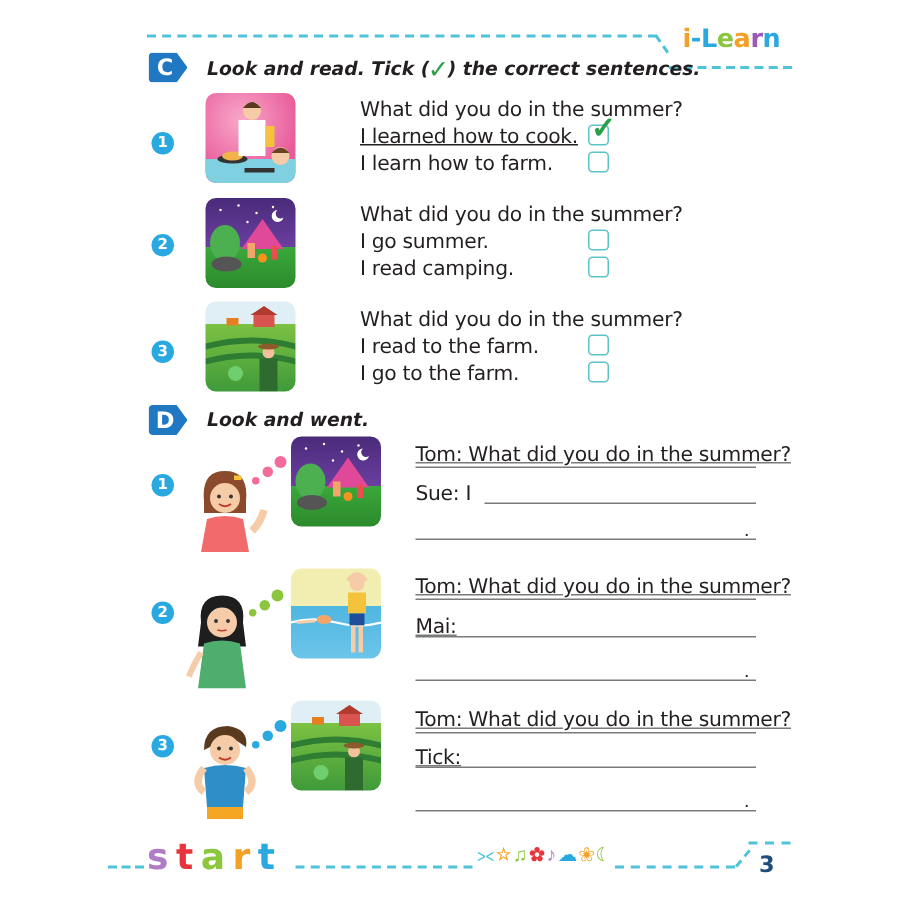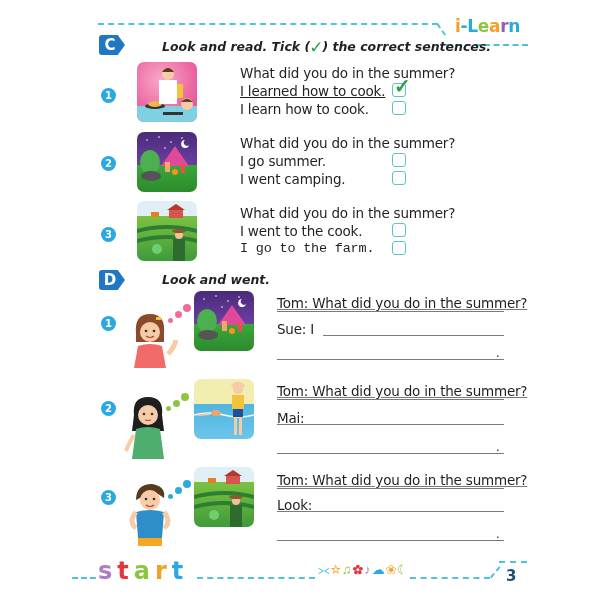--- a/index.html
+++ b/index.html
@@ -6,21 +6,21 @@
   body { width: 600px; height: 600px; position: relative; overflow: hidden; font-family: "Liberation Sans", sans-serif; color: #231f20; }
 
   
   .dash-h { position: absolute; height: 0; border-top: 2px dashed #4fc3d9; }
   .dash-diag { position: absolute; width: 14px; height: 0; border-top: 2px dashed #4fc3d9; transform-origin: left top; }
 
   .ilearn { position: absolute; left: 455px; top: 16px; font-size: 17px; font-weight: bold; letter-spacing: -0.3px; font-family: "DejaVu Sans", sans-serif; }
   .ilearn span { display: inline-block; }
 
   .section-badge { position: absolute; width: 26px; height: 20px; background: #1f78c1; color: #fff; font-weight: bold; font-size: 15px; font-family: "DejaVu Sans", sans-serif; line-height: 20px; text-align: center; padding-right: 4px; box-sizing: border-box; clip-path: polygon(0 0, 72% 0, 100% 50%, 72% 100%, 0 100%); border-radius: 3px 0 0 3px; }
-  .section-title { position: absolute; font-weight: bold; font-style: italic; font-size: 12.5px; font-family: "DejaVu Sans", sans-serif; color: #231f20; margin-left: 24px; }
+  .section-title { position: absolute; font-weight: bold; font-style: italic; font-size: 12.5px; font-family: "DejaVu Sans", sans-serif; color: #231f20; }
   .tick-inline { display: inline-block; color: #2aa048; font-size: 17px; font-style: normal; font-weight: bold; vertical-align: -2px; margin: 0 -1px; }
 
   .num-circle { position: absolute; width: 15px; height: 15px; border-radius: 50%; background: #29a9e0; color: #fff; font-weight: bold; font-size: 10px; line-height: 15px; text-align: center; font-family: "DejaVu Sans", sans-serif; }
 
   .pic { position: absolute; width: 60px; height: 60px; border-radius: 7px; overflow: hidden; }
 
   .q-text { position: absolute; font-size: 13.5px; line-height: 18px; color: #231f20; font-family: "DejaVu Sans", sans-serif; letter-spacing: -0.2px; }
   .checkbox { position: absolute; width: 14px; height: 14px; border: 1.5px solid #5cc4c8; border-radius: 3px; background: #fff; box-sizing: border-box; cursor: pointer; }
   .checkmark { position: absolute; left: 1px; top: -8px; color: #2aa048; font-size: 20px; font-weight: bold; line-height: 20px; }
 
@@ -64,21 +64,21 @@
     <circle cx="50" cy="42" r="6" fill="#f6cba7"></circle>
     <path d="M44 40 Q50 33 56 40" fill="#6b4226"></path>
     <rect x="26" y="50" width="20" height="3" fill="#333"></rect>
   </svg>
 </div>
 <div class="q-text" style="left:240px; top:64px;">What did you do in the summer?</div>
 <div class="q-text" style="left:240px; top:82px;text-decoration:underline;">I learned how to cook.</div>
 <div class="checkbox" style="left:392px; top:83px;">
   <span class="checkmark">✓</span>
 </div>
-<div class="q-text" style="left:240px; top:100px;">I learn how to cook.</div>
+<div class="q-text" style="left:240px; top:100px;">I learn how to farm.</div>
 <div class="checkbox" style="left:392px; top:101px;"></div>
 
 <div class="num-circle" style="left:101px; top:156px;">2</div>
 <div class="pic" style="left:137px; top:132px; background: linear-gradient(#4a2a7a 0%, #6b3fa0 55%, #3aa83a 55%, #2c8a2c 100%);">
   <svg width="60" height="60" viewBox="0 0 60 60">
     <circle cx="10" cy="8" r="0.8" fill="#fff"></circle>
       <circle cx="22" cy="5" r="0.8" fill="#fff"></circle>
       <circle cx="34" cy="10" r="0.8" fill="#fff"></circle>
       <circle cx="45" cy="6" r="0.8" fill="#fff"></circle>
       <circle cx="28" cy="16" r="0.8" fill="#fff"></circle>
@@ -87,41 +87,41 @@
     <path d="M24 34 L38 14 L52 34 Z" fill="#e0489a"></path>
     <ellipse cx="14" cy="44" rx="10" ry="5" fill="#555"></ellipse>
     <circle cx="38" cy="40" r="3" fill="#f7931e"></circle>
     <rect x="28" y="30" width="5" height="10" fill="#f2a66b"></rect>
     <rect x="44" y="32" width="4" height="9" fill="#e94f4f"></rect>
   </svg>
 </div>
 <div class="q-text" style="left:240px; top:134px;">What did you do in the summer?</div>
 <div class="q-text" style="left:240px; top:152px;">I go summer.</div>
 <div class="checkbox" style="left:392px; top:153px;"></div>
-<div class="q-text" style="left:240px; top:170px;">I went camping.</div>
+<div class="q-text" style="left:240px; top:170px;">I read camping.</div>
 <div class="checkbox" style="left:392px; top:171px;"></div>
 
 <div class="num-circle" style="left:101px; top:227px;">3</div>
 <div class="pic" style="left:137px; top:201px; background: linear-gradient(#dfeff5 0%, #dfeff5 25%, #7cc242 25%, #3f9a3a 100%);">
   <svg width="60" height="60" viewBox="0 0 60 60">
     <rect x="32" y="8" width="14" height="9" fill="#d9534f"></rect>
     <path d="M30 9 L39 3 L48 9 Z" fill="#b03a2e"></path>
     <rect x="14" y="11" width="8" height="5" fill="#e67e22"></rect>
     <path d="M0 28 Q30 20 60 28 L60 32 Q30 24 0 32 Z" fill="#2e7d32"></path>
     <path d="M0 38 Q30 30 60 38 L60 42 Q30 34 0 42 Z" fill="#2e7d32"></path>
     <circle cx="42" cy="34" r="4" fill="#f2c09a"></circle>
     <ellipse cx="42" cy="30" rx="7" ry="2" fill="#8d5a2b"></ellipse>
     <rect x="36" y="38" width="12" height="22" fill="#2e6b2e"></rect>
     <circle cx="20" cy="48" r="5" fill="#6fcf6f"></circle>
   </svg>
 </div>
 <div class="q-text" style="left:240px; top:204px;">What did you do in the summer?</div>
-<div class="q-text" style="left:240px; top:222px;">I went to the cook.</div>
+<div class="q-text" style="left:240px; top:222px;">I read to the farm.</div>
 <div class="checkbox" style="left:392px; top:223px;"></div>
-<div class="q-text" style="left:240px; top:240px;font-family:Liberation Mono, monospace;">I go to the farm.</div>
+<div class="q-text" style="left:240px; top:240px;">I go to the farm.</div>
 <div class="checkbox" style="left:392px; top:241px;"></div>
 
 <div class="section-badge" style="left:99px; top:270px;">D</div>
 <div class="section-title" style="left:138px; top:272px;">Look and went.</div>
 
 <div class="num-circle" style="left:101px; top:316px;">1</div>
 <div class="kid" style="left:128px; top:312px; width:58px; height:56px;">
   <svg width="58" height="56" viewBox="0 0 58 56">
     <path d="M8 22 Q6 2 22 2 Q38 2 36 22 L36 30 L8 30 Z" fill="#8b4a2b"></path>
     <circle cx="22" cy="20" r="10" fill="#f6cba7"></circle>
@@ -219,21 +219,21 @@
     <path d="M0 28 Q30 20 60 28 L60 32 Q30 24 0 32 Z" fill="#2e7d32"></path>
     <path d="M0 38 Q30 30 60 38 L60 42 Q30 34 0 42 Z" fill="#2e7d32"></path>
     <circle cx="42" cy="34" r="4" fill="#f2c09a"></circle>
     <ellipse cx="42" cy="30" rx="7" ry="2" fill="#8d5a2b"></ellipse>
     <rect x="36" y="38" width="12" height="22" fill="#2e6b2e"></rect>
     <circle cx="20" cy="48" r="5" fill="#6fcf6f"></circle>
   </svg>
 </div>
 <div class="write-text" style="left:277px; top:472px; text-decoration: underline; text-decoration-color:#7a7a7a;">Tom: What did you do in the summer?</div>
 <div class="write-line" style="left:277px; top:488px; width:227px;"></div>
-<div class="write-text" style="left:277px; top:497px; text-decoration: underline; text-decoration-color:#7a7a7a;">Look:</div>
+<div class="write-text" style="left:277px; top:497px; text-decoration: underline; text-decoration-color:#7a7a7a;">Tick:</div>
 <div class="write-line" style="left:277px; top:511px; width:227px;"></div>
 <div class="write-line" style="left:277px; top:540px; width:227px;"></div>
 <div class="write-dot" style="left:496px; top:526px;">.</div>
 
 <div class="dash-h" style="left:72px; top:577px; width:24px;"></div>
 <div class="footer-start">
   <span style="color:#b07cc6">s</span><span style="color:#e8343c">t</span><span style="color:#8cc63f">a</span><span style="color:#f4a024">r</span><span style="color:#29a9e0">t</span>
 </div>
 <div class="dash-h" style="left:197px; top:577px; width:118px;"></div>
 <div class="footer-icons">

